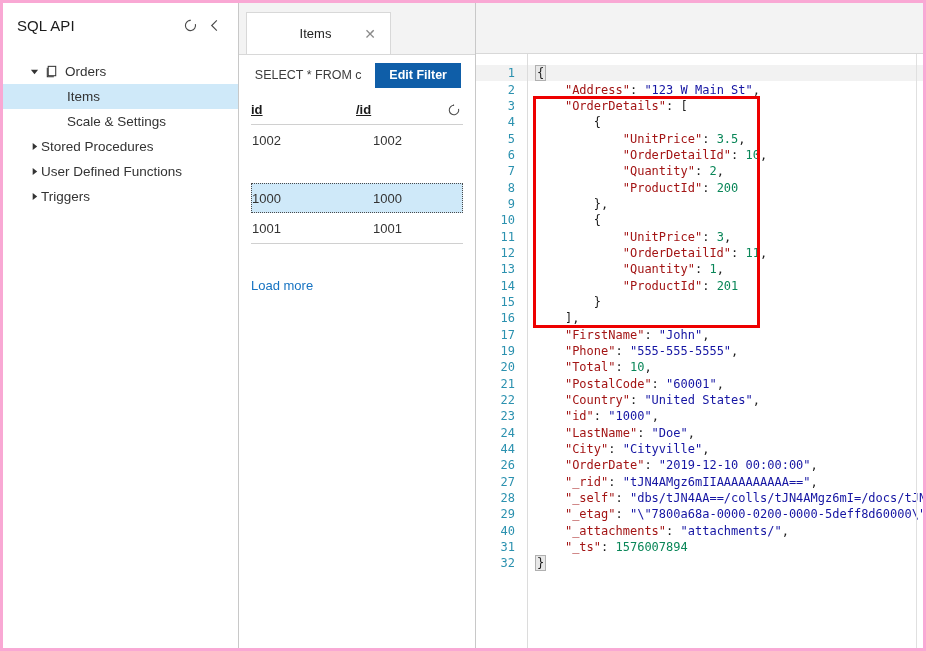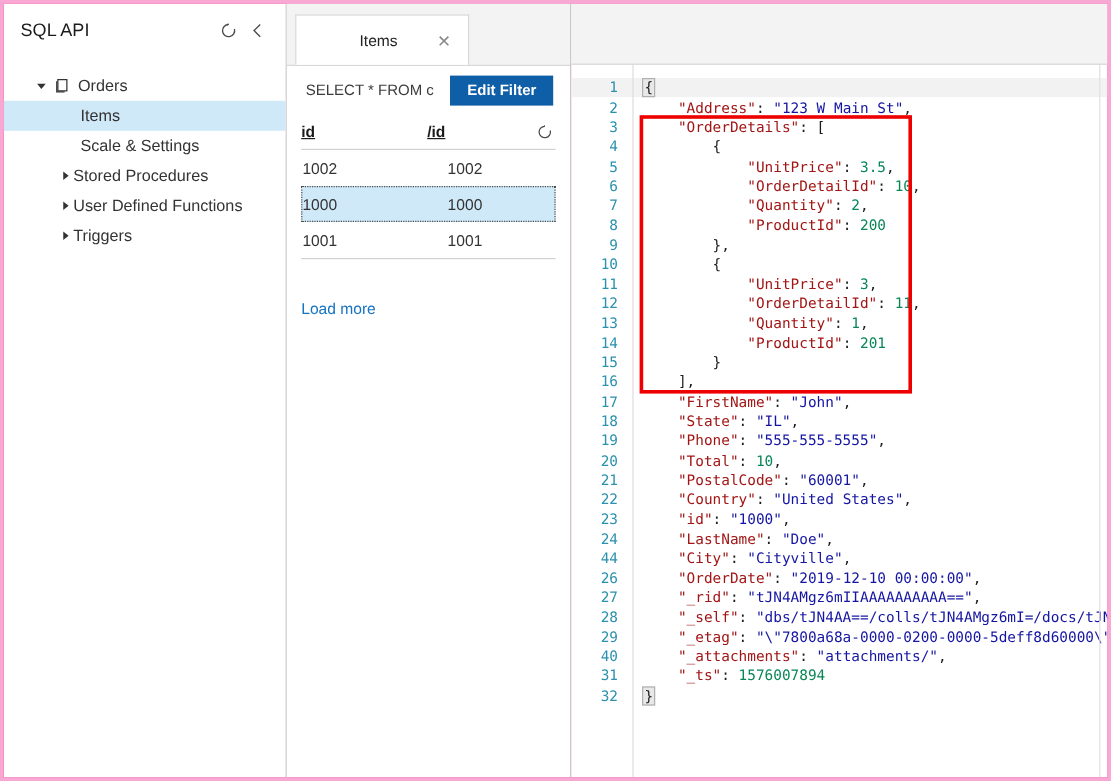--- a/index.html
+++ b/index.html
@@ -57,21 +57,21 @@
   }
   .caret svg { display: block; }
   .tree-icon {
     width: 20px; height: 25px;
     display: flex; align-items: center; justify-content: center;
     flex: 0 0 20px; margin-right: 4px;
   }
   .lvl0 { padding-left: 8px; }
   .lvl1 { padding-left: 24px; }
   .lvl2 { padding-left: 50px; }
-  .lvl2b { padding-left: 44px; }
+  .lvl2b { padding-left: 24px; }
   .tree-label { line-height: 25px; }
 
   
   .items-pane {
     width: 237px; flex: 0 0 237px;
     height: 100%;
     border-right: 1px solid #c8c8c8;
     background: #ffffff;
     position: relative;
   }
@@ -132,20 +132,21 @@
     display: flex; align-items: center;
     height: 30px;
     font-size: 13px; color: #333333;
     cursor: pointer;
     border: 1px dotted transparent;
     gap: 16px;
   }
   .grid-row.selected {
     background: #cfe9f9;
     border: 1px dotted #4a4a4a;
+    margin-top: 28px;
   }
   .grid-bottom-rule { border-bottom: 1px solid #d0d0d0; }
   .load-more {
     text-align: left;
     font-size: 13px; color: #1673c2;
     margin-top: 34px; cursor: pointer;
   }
 
   
   .editor-pane {
@@ -335,21 +336,20 @@
           <div class="code-line"><span class="ln">8</span><span class="code-txt">            <span class="k">"ProductId"</span><span class="p">: </span><span class="n">200</span></span></div>
           <div class="code-line"><span class="ln">9</span><span class="code-txt">        <span class="p">},</span></span></div>
           <div class="code-line"><span class="ln">10</span><span class="code-txt">        <span class="p">{</span></span></div>
           <div class="code-line"><span class="ln">11</span><span class="code-txt">            <span class="k">"UnitPrice"</span><span class="p">: </span><span class="n">3</span><span class="p">,</span></span></div>
           <div class="code-line"><span class="ln">12</span><span class="code-txt">            <span class="k">"OrderDetailId"</span><span class="p">: </span><span class="n">11</span><span class="p">,</span></span></div>
           <div class="code-line"><span class="ln">13</span><span class="code-txt">            <span class="k">"Quantity"</span><span class="p">: </span><span class="n">1</span><span class="p">,</span></span></div>
           <div class="code-line"><span class="ln">14</span><span class="code-txt">            <span class="k">"ProductId"</span><span class="p">: </span><span class="n">201</span></span></div>
           <div class="code-line"><span class="ln">15</span><span class="code-txt">        <span class="p">}</span></span></div>
           <div class="code-line"><span class="ln">16</span><span class="code-txt">    <span class="p">],</span></span></div>
           <div class="code-line"><span class="ln">17</span><span class="code-txt">    <span class="k">"FirstName"</span><span class="p">: </span><span class="s">"John"</span><span class="p">,</span></span></div>
-          <div class="code-line"><span class="ln">18</span><span class="code-txt">    <span class="k">"State"</span><span class="p">: </span><span class="s">"IL"</span><span class="p">,</span></span></div>
           <div class="code-line"><span class="ln">19</span><span class="code-txt">    <span class="k">"Phone"</span><span class="p">: </span><span class="s">"555-555-5555"</span><span class="p">,</span></span></div>
           <div class="code-line"><span class="ln">20</span><span class="code-txt">    <span class="k">"Total"</span><span class="p">: </span><span class="n">10</span><span class="p">,</span></span></div>
           <div class="code-line"><span class="ln">21</span><span class="code-txt">    <span class="k">"PostalCode"</span><span class="p">: </span><span class="s">"60001"</span><span class="p">,</span></span></div>
           <div class="code-line"><span class="ln">22</span><span class="code-txt">    <span class="k">"Country"</span><span class="p">: </span><span class="s">"United States"</span><span class="p">,</span></span></div>
           <div class="code-line"><span class="ln">23</span><span class="code-txt">    <span class="k">"id"</span><span class="p">: </span><span class="s">"1000"</span><span class="p">,</span></span></div>
           <div class="code-line"><span class="ln">24</span><span class="code-txt">    <span class="k">"LastName"</span><span class="p">: </span><span class="s">"Doe"</span><span class="p">,</span></span></div>
           <div class="code-line"><span class="ln">44</span><span class="code-txt">    <span class="k">"City"</span><span class="p">: </span><span class="s">"Cityville"</span><span class="p">,</span></span></div>
           <div class="code-line"><span class="ln">26</span><span class="code-txt">    <span class="k">"OrderDate"</span><span class="p">: </span><span class="s">"2019-12-10 00:00:00"</span><span class="p">,</span></span></div>
           <div class="code-line"><span class="ln">27</span><span class="code-txt">    <span class="k">"_rid"</span><span class="p">: </span><span class="s">"tJN4AMgz6mIIAAAAAAAAAA=="</span><span class="p">,</span></span></div>
           <div class="code-line"><span class="ln">28</span><span class="code-txt">    <span class="k">"_self"</span><span class="p">: </span><span class="s">"dbs/tJN4AA==/colls/tJN4AMgz6mI=/docs/tJN4AMg</span></span></div>

